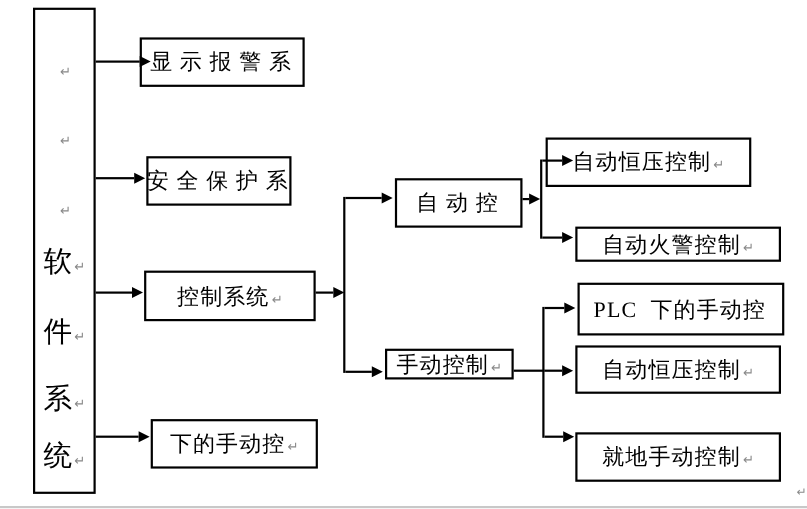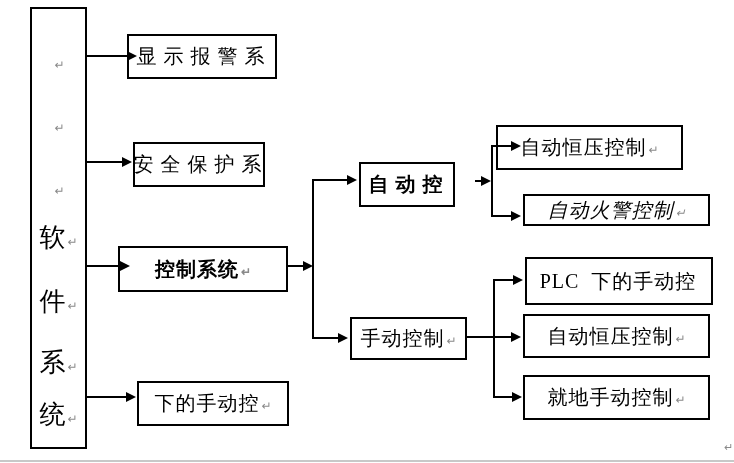--- a/index.html
+++ b/index.html
@@ -52,47 +52,47 @@
         <span class="inner"><span class="root-char">统</span><span class="mark">↵</span></span>
       </div>
   </div>
 
   <div class="node" style="left:127px;top:34px;width:150px;height:45px;">
     <span class="inner"><span class="lbl">显 示 报 警 系</span><span class="mark"></span></span>
   </div>
   <div class="node" style="left:133px;top:142px;width:132px;height:45px;justify-content:center;">
     <span class="inner"><span class="lbl">安 全 保 护 系</span><span class="mark"></span></span>
   </div>
-  <div class="node" style="left:118px;top:246px;width:170px;height:46px;font-weight:bold;">
+  <div class="node" style="left:131px;top:246px;width:156px;height:46px;">
     <span class="inner"><span class="lbl">控制系统</span><span class="mark">↵</span></span>
   </div>
   <div class="node" style="left:137px;top:381px;width:152px;height:45px;">
     <span class="inner"><span class="lbl">下的手动控</span><span class="mark">↵</span></span>
   </div>
 
-  <div class="node" style="left:359px;top:162px;width:96px;height:45px;font-weight:bold;">
+  <div class="node" style="left:359px;top:162px;width:116px;height:45px;">
     <span class="inner"><span class="lbl">自 动 控</span><span class="mark"></span></span>
   </div>
-  <div class="node" style="left:350px;top:317px;width:117px;height:43px;">
+  <div class="node" style="left:350px;top:317px;width:117px;height:28px;">
     <span class="inner"><span class="lbl">手动控制</span><span class="mark">↵</span></span>
   </div>
 
   <div class="node" style="left:496px;top:125px;width:187px;height:45px;">
     <span class="inner"><span class="lbl">自动恒压控制</span><span class="mark">↵</span></span>
   </div>
-  <div class="node" style="left:523px;top:194px;width:187px;height:32px;font-style:italic;">
+  <div class="node" style="left:523px;top:206px;width:187px;height:32px;">
     <span class="inner"><span class="lbl">自动火警控制</span><span class="mark">↵</span></span>
   </div>
   <div class="node" style="left:525px;top:257px;width:188px;height:48px;">
     <span class="inner"><span class="lbl">PLC  下的手动控</span><span class="mark"></span></span>
   </div>
   <div class="node" style="left:523px;top:314px;width:187px;height:44px;">
     <span class="inner"><span class="lbl">自动恒压控制</span><span class="mark">↵</span></span>
   </div>
-  <div class="node" style="left:523px;top:375px;width:187px;height:45px;">
+  <div class="node" style="left:523px;top:393px;width:187px;height:45px;">
     <span class="inner"><span class="lbl">就地手动控制</span><span class="mark">↵</span></span>
   </div>
 
   <div class="hl" style="left:87px;top:55px;width:40px;"></div>
   <div class="ah" style="left:127px;top:51px;"></div>
   <div class="hl" style="left:87px;top:161px;width:35px;"></div>
   <div class="ah" style="left:122px;top:157px;"></div>
   <div class="hl" style="left:87px;top:265px;width:33px;"></div>
   <div class="ah" style="left:120px;top:261px;"></div>
   <div class="hl" style="left:87px;top:396px;width:39px;"></div>

